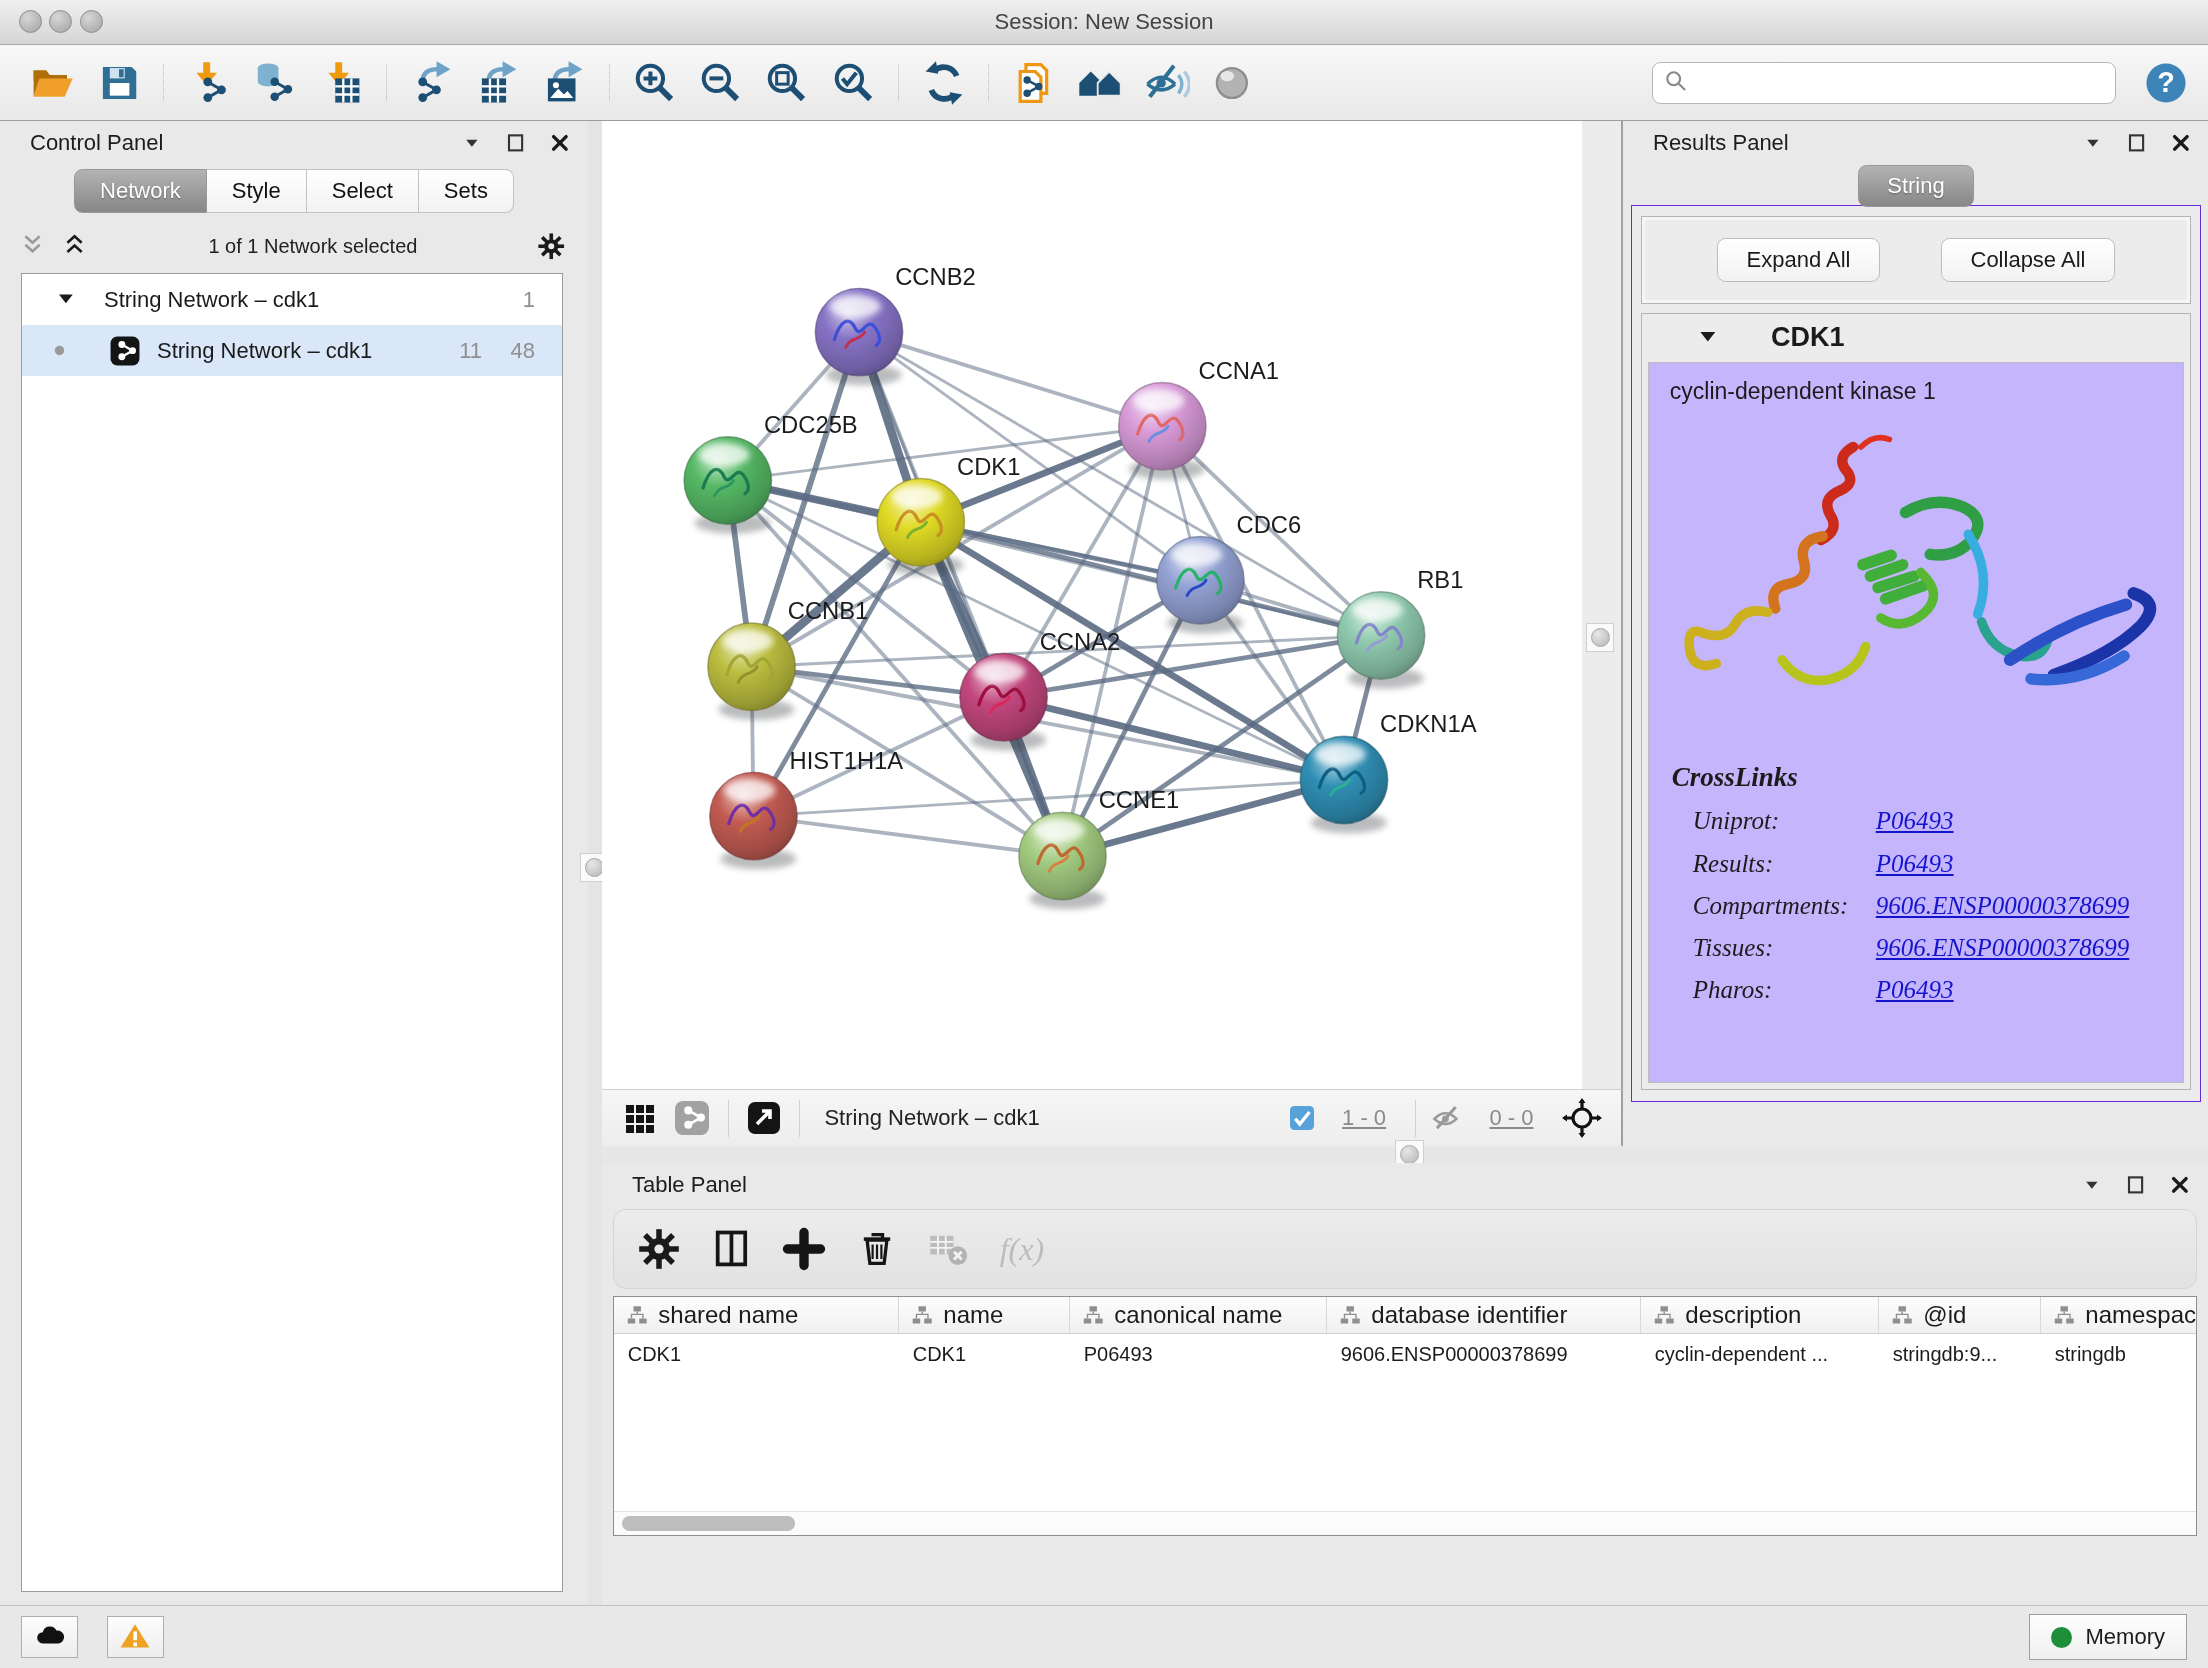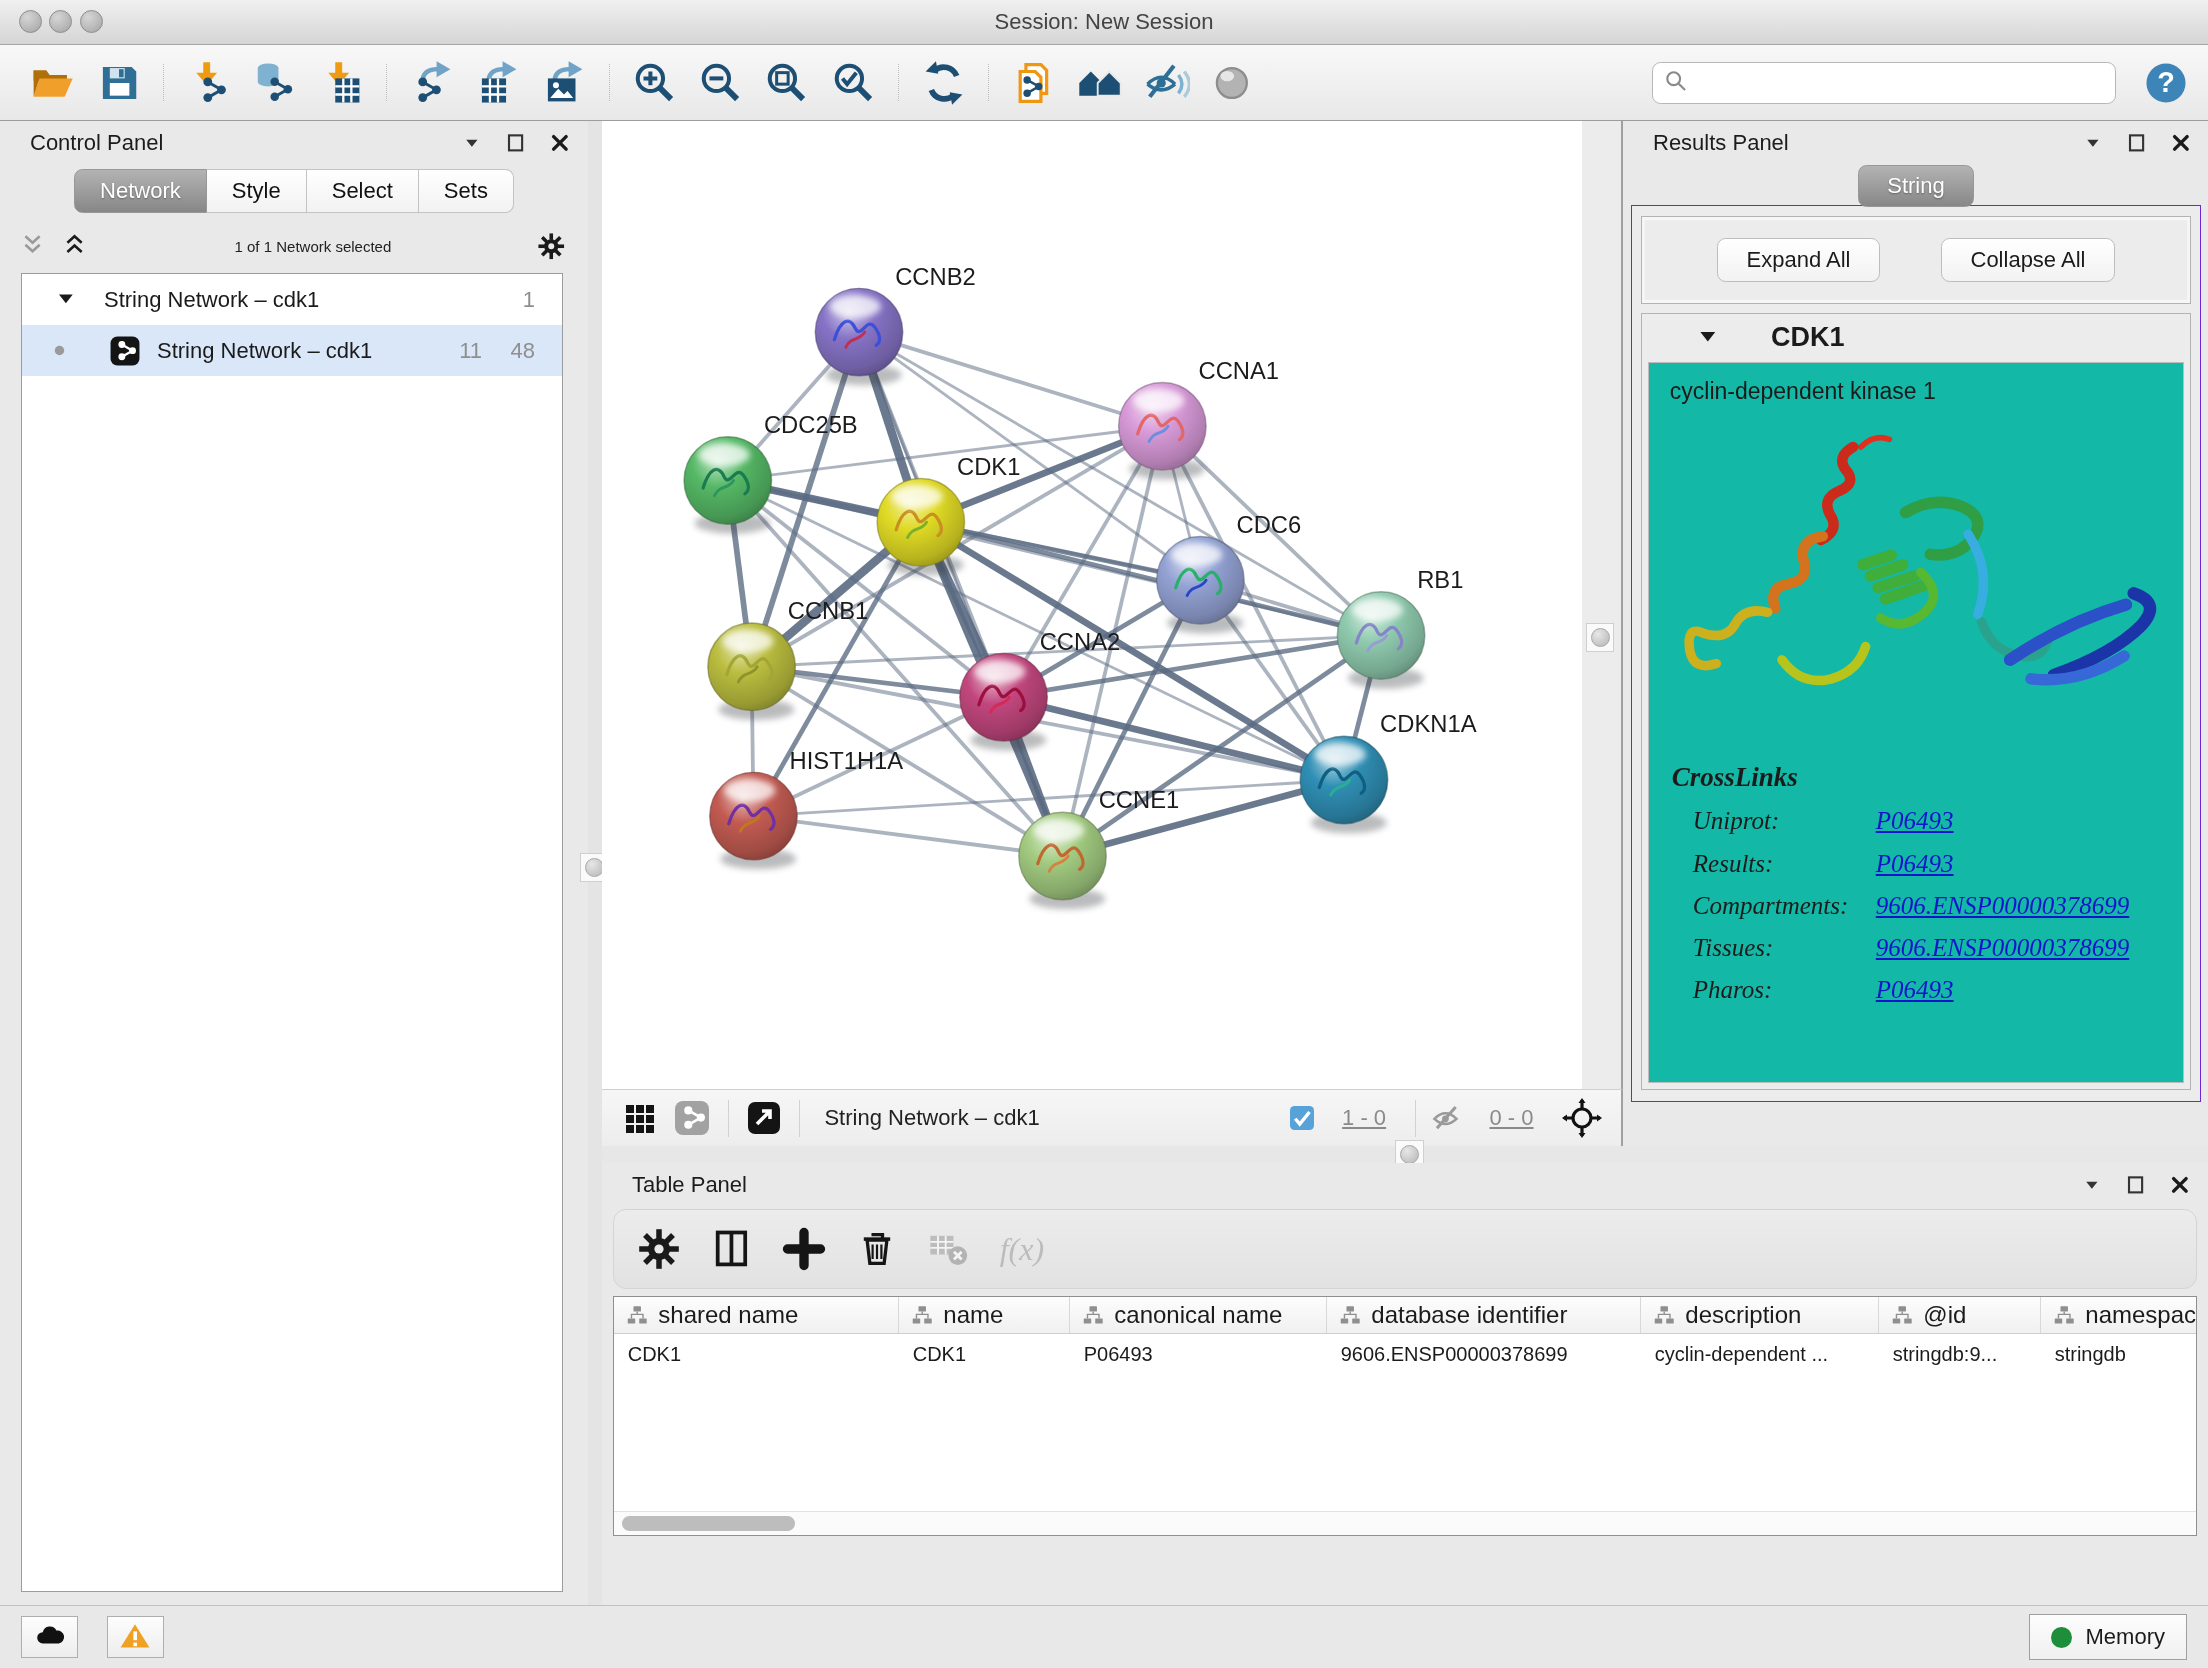--- a/index.html
+++ b/index.html
@@ -36,21 +36,21 @@
   #control-panel{position:absolute;left:0;top:121px;width:588px;bottom:63px;background:#e9e9e9;}
   .cp-tabs{position:absolute;left:0;right:0;top:48px;display:flex;justify-content:center;}
   .seg-tab{height:42px;line-height:42px;padding:0 25px;font-size:22px;background:linear-gradient(#ffffff,#f2f2f2);
            border:1px solid #c3c3c3;border-left:none;color:#111;}
   .seg-tab:first-child{border-left:1px solid #c3c3c3;border-radius:8.6px 0 0 8.6px;}
   .seg-tab:last-child{border-radius:0 8.6px 8.6px 0;}
   .seg-tab.selected{background:linear-gradient(#b3b3b3,#878787);color:#fff;border-color:#979797;
                     text-shadow:0 1px 1.9px rgba(0,0,0,.35);}
   .cp-bar{position:absolute;left:19px;right:23px;top:103px;height:44px;display:flex;align-items:center;}
   .cp-bar .icon{width:28.5px;height:28.5px;}
-  .cp-bar-text{flex:1;text-align:center;font-size:15px;color:#222;}
+  .cp-bar-text{flex:1;text-align:center;font-size:20px;color:#222;}
   .cp-tree{position:absolute;left:21px;right:25px;top:152px;bottom:13.3px;background:#fff;border:1.9px solid #9c9c9c;}
   .tree-row{position:relative;height:51px;display:flex;align-items:center;font-size:22px;}
   .tree-row .cnt{position:absolute;color:#8f8f8f;}
   .tree-row.child{background:#d9e7f8;}
   
   #v-splitter{position:absolute;left:588px;top:121px;width:14.3px;bottom:63px;background:#e4e4e4;}
   .grip{position:absolute;width:28.5px;height:28.5px;background:#fafafa;border:1px solid #cfcfcf;
         display:flex;align-items:center;justify-content:center;box-sizing:border-box;}
   .grip i{width:17px;height:17px;border-radius:50%;background:radial-gradient(circle at 35% 30%,#e7e7e7,#b5b5b5);border:1px solid #a8a8a8;}
   #h-splitter{position:absolute;left:602px;top:1146px;width:1606px;height:17px;background:#e7e7e7;}
@@ -75,21 +75,21 @@
           text-shadow:0 1px 1.9px rgba(0,0,0,.35);}
   .rp-box{position:absolute;left:7.6px;right:7.6px;top:84px;bottom:44px;background:#ececec;border:1px solid #6d28d9;}
   .rp-expandbox{position:absolute;left:9.5px;right:9.5px;top:9.5px;height:86px;border:1px solid #b3b3b3;
                 box-shadow:inset 0 0 0 2.9px #f6f6f6;display:flex;align-items:center;justify-content:center;gap:61px;}
   .rp-btn{height:42px;padding:0 28.5px;display:flex;align-items:center;background:linear-gradient(#ffffff,#f2f2f2);
           border:1px solid #bdbdbd;border-radius:8.6px;font-size:22px;}
   .cdk-panel{position:absolute;left:9.5px;right:9.5px;top:107px;bottom:11.4px;border:1px solid #b3b3b3;background:#ececec;}
   .cdk-header{height:46px;display:flex;align-items:center;}
   .cdk-header .icon{width:27px;height:27px;margin-left:53px;}
   .cdk-name{font-size:27px;font-weight:bold;margin-left:49px;}
-  .cdk-body{position:absolute;left:5.7px;right:5.7px;top:48px;bottom:5.7px;border:1px solid #bdbdbd;background:#14b8a6;overflow:hidden;}
+  .cdk-body{position:absolute;left:5.7px;right:5.7px;top:48px;bottom:5.7px;border:1px solid #bdbdbd;background:#c4b5fd;overflow:hidden;}
   .cdk-desc{margin:15px 0 0 21px;font-size:23px;}
   .protein-wrap{margin:15px 0 0 17px;width:518px;height:319px;}
   .crosslinks{margin:23px 0 0 23px;font-family:"Liberation Serif",serif;font-style:italic;}
   .cl-title{font-size:27px;font-weight:bold;}
   .cl-row{display:flex;margin-top:14.3px;font-size:25px;}
   .cl-label{width:183px;margin-left:21px;}
   .cl-value{color:#1414cc;text-decoration:underline;cursor:pointer;}
   
   #table-panel{position:absolute;left:602px;top:1163px;width:1606px;height:442px;background:#e9e9e9;}
   .tp-toolbar{position:absolute;left:11.4px;right:11.4px;top:46px;height:80px;background:linear-gradient(#ececec,#e2e2e2);

